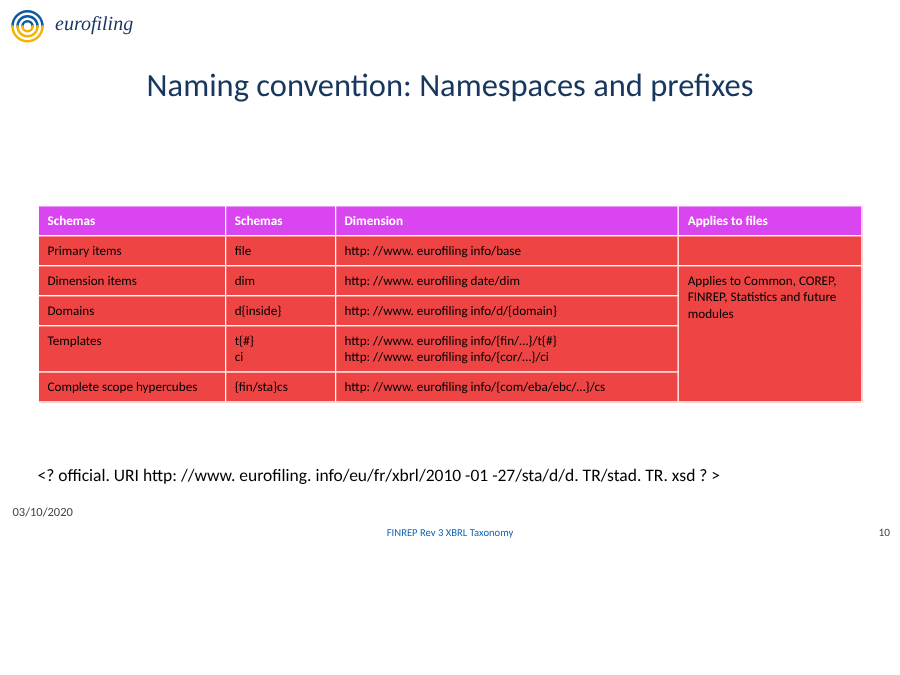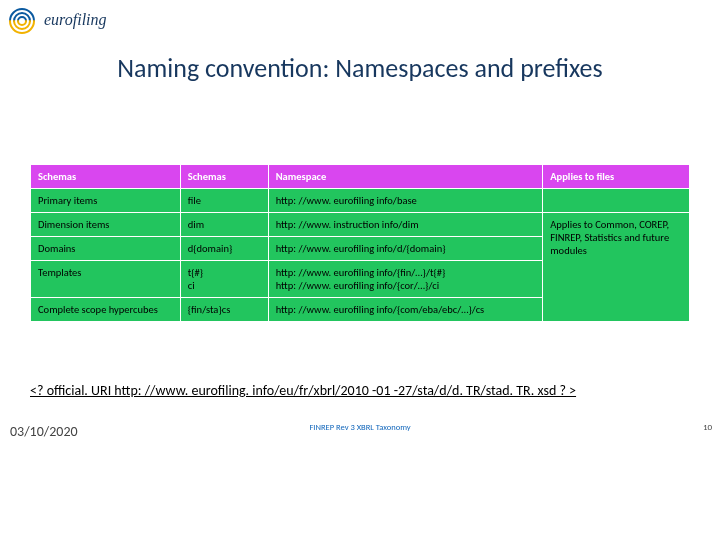--- a/index.html
+++ b/index.html
@@ -5,29 +5,29 @@
   * { box-sizing: border-box; margin: 0; padding: 0; }
   html, body { width: 720px; height: 540px; font-family: Calibri, Arial, sans-serif; background: #fff; color: #000; overflow: hidden; }
   .slide { position: relative; width: 720px; height: 440px; }
   .logo { position: absolute; top: 6px; left: 6px; display: flex; align-items: center; gap: 4px; }
   .logo-mark svg { display: block; }
   .logo-text { font-family: "Brush Script MT", cursive; font-style: italic; font-size: 16px; color: #17375e; margin-top: -2px; }
   .title { position: absolute; top: 52px; left: 0; right: 0; text-align: center; font-size: 26px; font-weight: 400; color: #17375e; }
   .tbl { position: absolute; top: 164px; left: 30px; width: 660px; border-collapse: collapse; font-size: 10.5px; }
   .tbl th, .tbl td { border: 1px solid #fff; padding: 5px 7px; vertical-align: top; text-align: left; }
   .tbl th { background: #d946ef; color: #fff; font-weight: 700; }
-  .tbl td { background: #22c55e; }
+  .tbl td { background: #ef4444; }
   .col-schemas { width: 150px; }
   .col-prefix  { width: 88px; }
   .col-ns      { width: 275px; }
   .col-applies { width: 147px; }
   .applies-cell { text-align: center; vertical-align: middle; }
   .below { position: absolute; top: 368px; left: 30px; right: 30px; font-size: 14px; line-height: 1.35; color: #000; }
-  .below .l2 { margin-top: 14px; text-decoration: underline; }
-  .footer-date { position: absolute; bottom: 0; left: 10px; font-size: 14px; color: #444; }
+  .below .l2 { margin-top: 4px; }
+  .footer-date { position: absolute; bottom: 24px; left: 10px; font-size: 10px; color: #444; }
   .footer-mid  { position: absolute; bottom: 8px; left: 0; right: 0; text-align: center; font-size: 8.5px; color: #16b; }
   .footer-num  { position: absolute; bottom: 8px; right: 8px; font-size: 9px; color: #444; }
 </style>
 </head>
 <body>
 
 <div class="slide">
 
   <div class="logo">
     <span class="logo-mark">
@@ -45,40 +45,40 @@
     <span class="logo-text">eurofiling</span>
   </div>
 
   <div class="title">Naming convention: Namespaces and prefixes</div>
 
   <table class="tbl">
     <thead>
       <tr>
         <th class="col-schemas">Schemas</th>
         <th class="col-prefix">Schemas</th>
-        <th class="col-ns">Namespace</th>
+        <th class="col-ns">Dimension</th>
         <th class="col-applies">Applies to files</th>
       </tr>
     </thead>
     <tbody>
       <tr>
         <td>Primary items</td>
         <td>file</td>
         <td>http: //www. eurofiling info/base</td>
         <td></td>
       </tr>
       <tr>
         <td>Dimension items</td>
         <td>dim</td>
-        <td>http: //www. instruction info/dim</td>
+        <td>http: //www. eurofiling date/dim</td>
         <td rowspan="4" class="applies-cell">Applies to Common, COREP, FINREP, Statistics and future modules</td>
       </tr>
       <tr>
         <td>Domains</td>
-        <td>d{domain}</td>
+        <td>d{inside}</td>
         <td>http: //www. eurofiling info/d/{domain}</td>
       </tr>
       <tr>
         <td>Templates</td>
         <td style="white-space:pre-line">t{#}
 ci</td>
         <td style="white-space:pre-line">http: //www. eurofiling info/{fin/…}/t{#}
 http: //www. eurofiling info/{cor/…}/ci</td>
       </tr>
       <tr>

